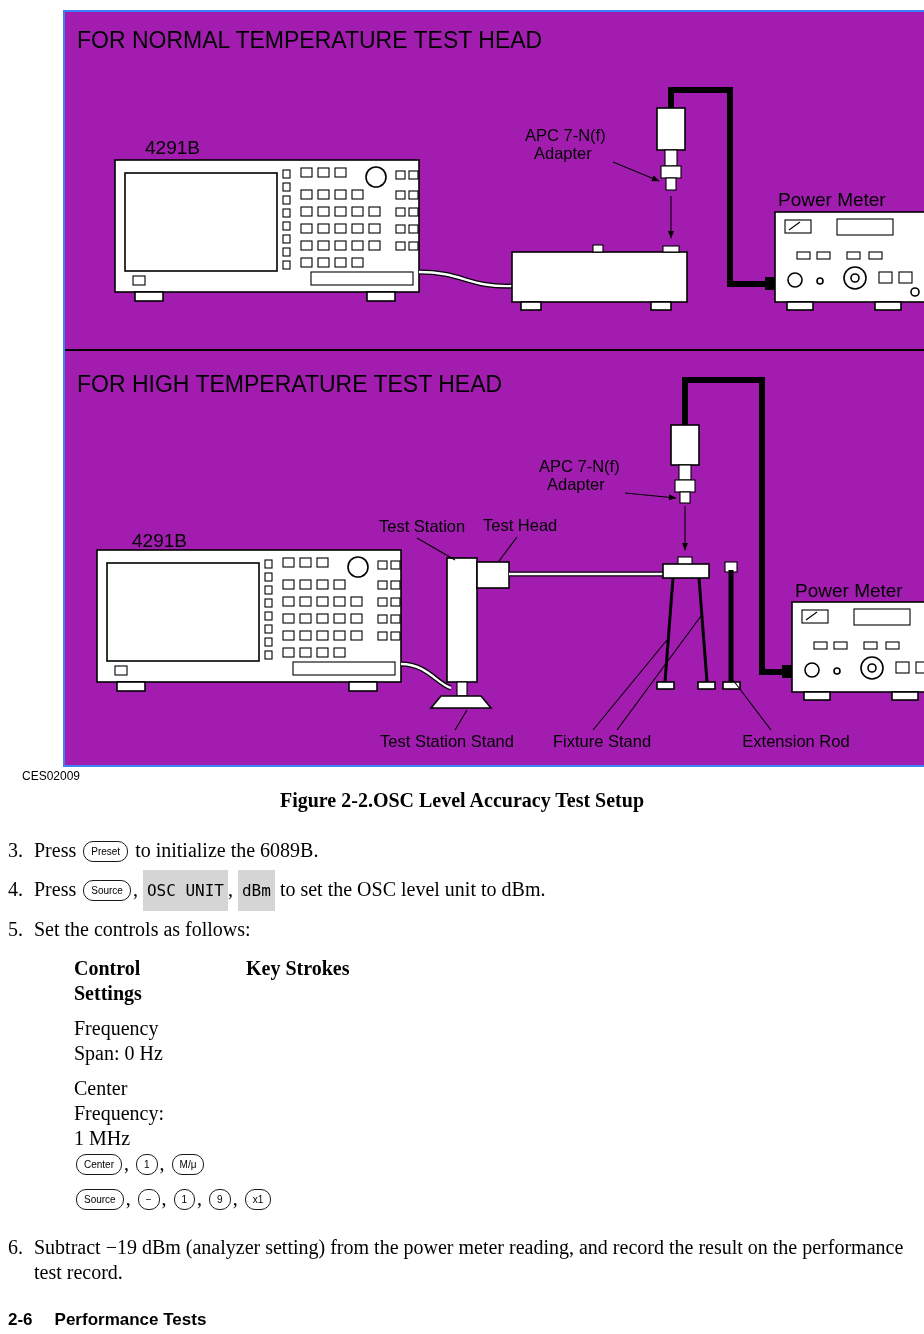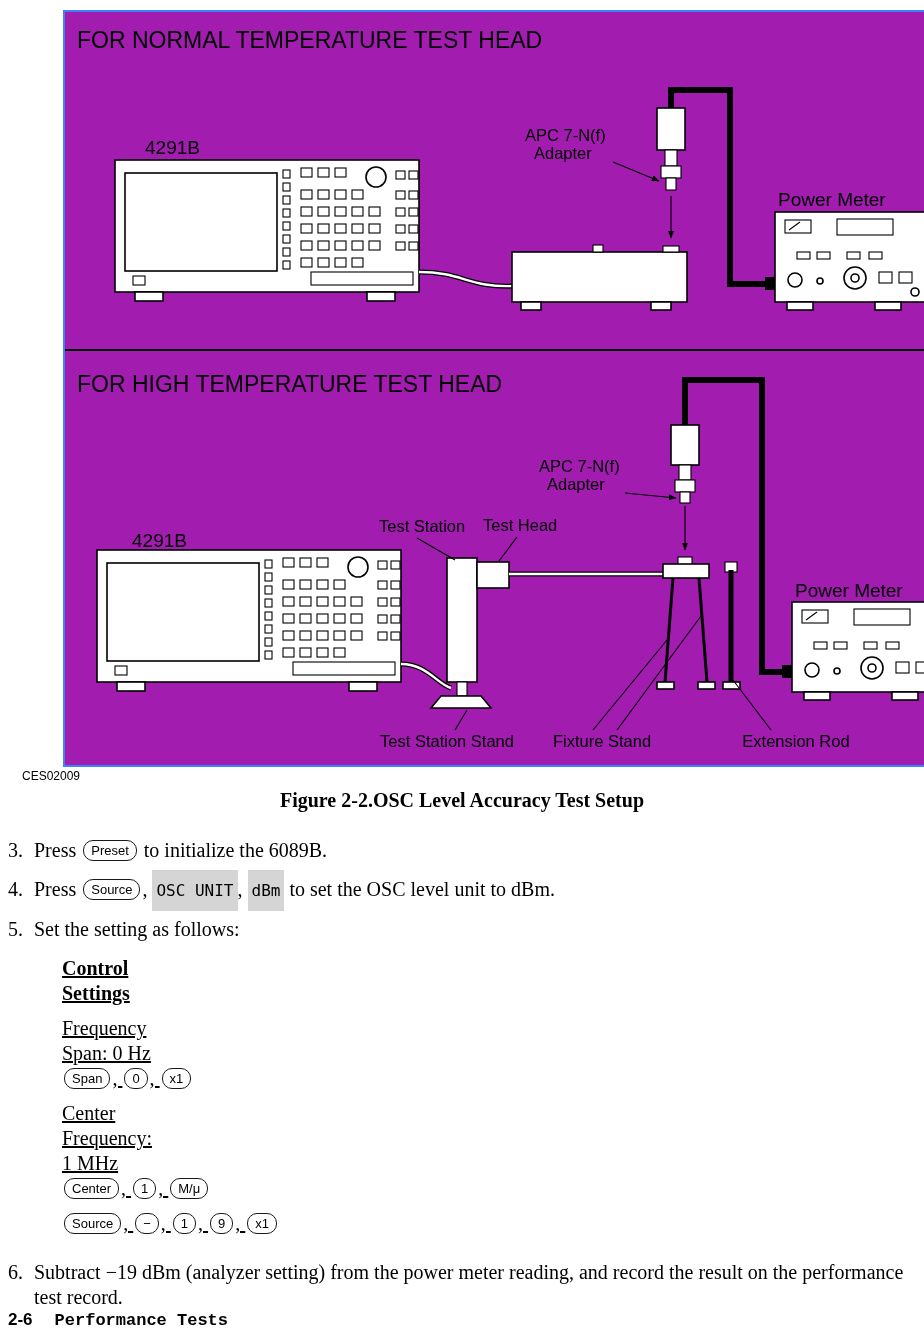--- a/index.html
+++ b/index.html
@@ -43,46 +43,46 @@
   .cap-title { }
 
   .step { display:flex; margin:14px 10px 0 8px; font-size:20px; line-height:25px; }
   .step-3 { margin-top:26px; }
   .step-num { width:26px; flex:none; }
   .step-body { flex:1; }
 
   .keycap {
     display:inline-block;
     font-family:"Liberation Sans",sans-serif;
-    font-size:13px; line-height:19px;
+    font-size:10px; line-height:19px;
     border:1.4px solid #1a1a1a; border-radius:10px;
     padding:0 7px; margin:0 2px;
     vertical-align:2px;
     min-width:14px; text-align:center;
     background:#fff;
   }
   .softkey {
     font-family:"DejaVu Sans Mono",monospace;
     font-size:16px;
     background:#d5d5d5;
     padding:11px 4px;
   }
 
-  .ctl-table { margin:14px 0 0 28px; font-size:20px;text-decoration:underline; }
+  .ctl-table { margin:14px 0 0 40px; font-size:20px; }
   .tbl-header { display:flex; font-weight:bold; margin-bottom:10px; }
   .tbl-row { display:flex; margin-bottom:10px;flex-direction:column; }
   .col-ctl { width:172px; flex:none; line-height:25px; }
   .col-keys { flex:1; line-height:25px; }
 
   .footer {
     position:absolute; left:8px; top:1310px;
     font-family:"Liberation Sans",sans-serif;
     font-weight:bold; font-size:17px;
   }
-  .footer-section { margin-left:22px;font-family:Liberation Mono, monospace; }
+  .footer-section { margin-left:22px; }
 </style>
 </head>
 <body>
 
 <div class="figure-box">
   <svg viewBox="0 0 898 753" width="898" height="753">
     <defs>
       <marker id="arr" markerWidth="8" markerHeight="7" refX="6.5" refY="2.8" orient="auto">
         <path d="M0,0 L7,2.8 L0,5.6 Z" fill="#000"></path>
       </marker>
@@ -271,29 +271,29 @@
       <span class="keycap">Source</span><span>,</span>
       <span class="softkey">OSC UNIT</span><span>,</span>
       <span class="softkey">dBm</span>
       <span>to set the OSC level unit to dBm.</span>
     </span>
   </div>
 
   <div class="step">
     <span class="step-num">5.</span>
     <span class="step-body">
-      <span>Set the setting as follows:</span>
+      <span>Set the controls as follows:</span>
 
       <div class="ctl-table">
         <div class="tbl-header">
           <div class="col-ctl">Control<br>Settings</div>
+          <div class="col-keys">Key Strokes</div>
         </div>
         <div class="tbl-row">
           <div class="col-ctl">Frequency<br>Span: 0 Hz</div>
-          <div class="col-keys"><span class="keycap">Span</span>, <span class="keycap">0</span>, <span class="keycap">x1</span></div>
         </div>
         <div class="tbl-row">
           <div class="col-ctl">Center<br>Frequency:<br>1 MHz</div>
           <div class="col-keys"><span class="keycap">Center</span>, <span class="keycap">1</span>, <span class="keycap">M/μ</span></div>
         </div>
         <div class="tbl-row">
           <div class="col-keys"><span class="keycap">Source</span>, <span class="keycap">−</span>, <span class="keycap">1</span>, <span class="keycap">9</span>, <span class="keycap">x1</span></div>
         </div>
       </div>
     </span>

